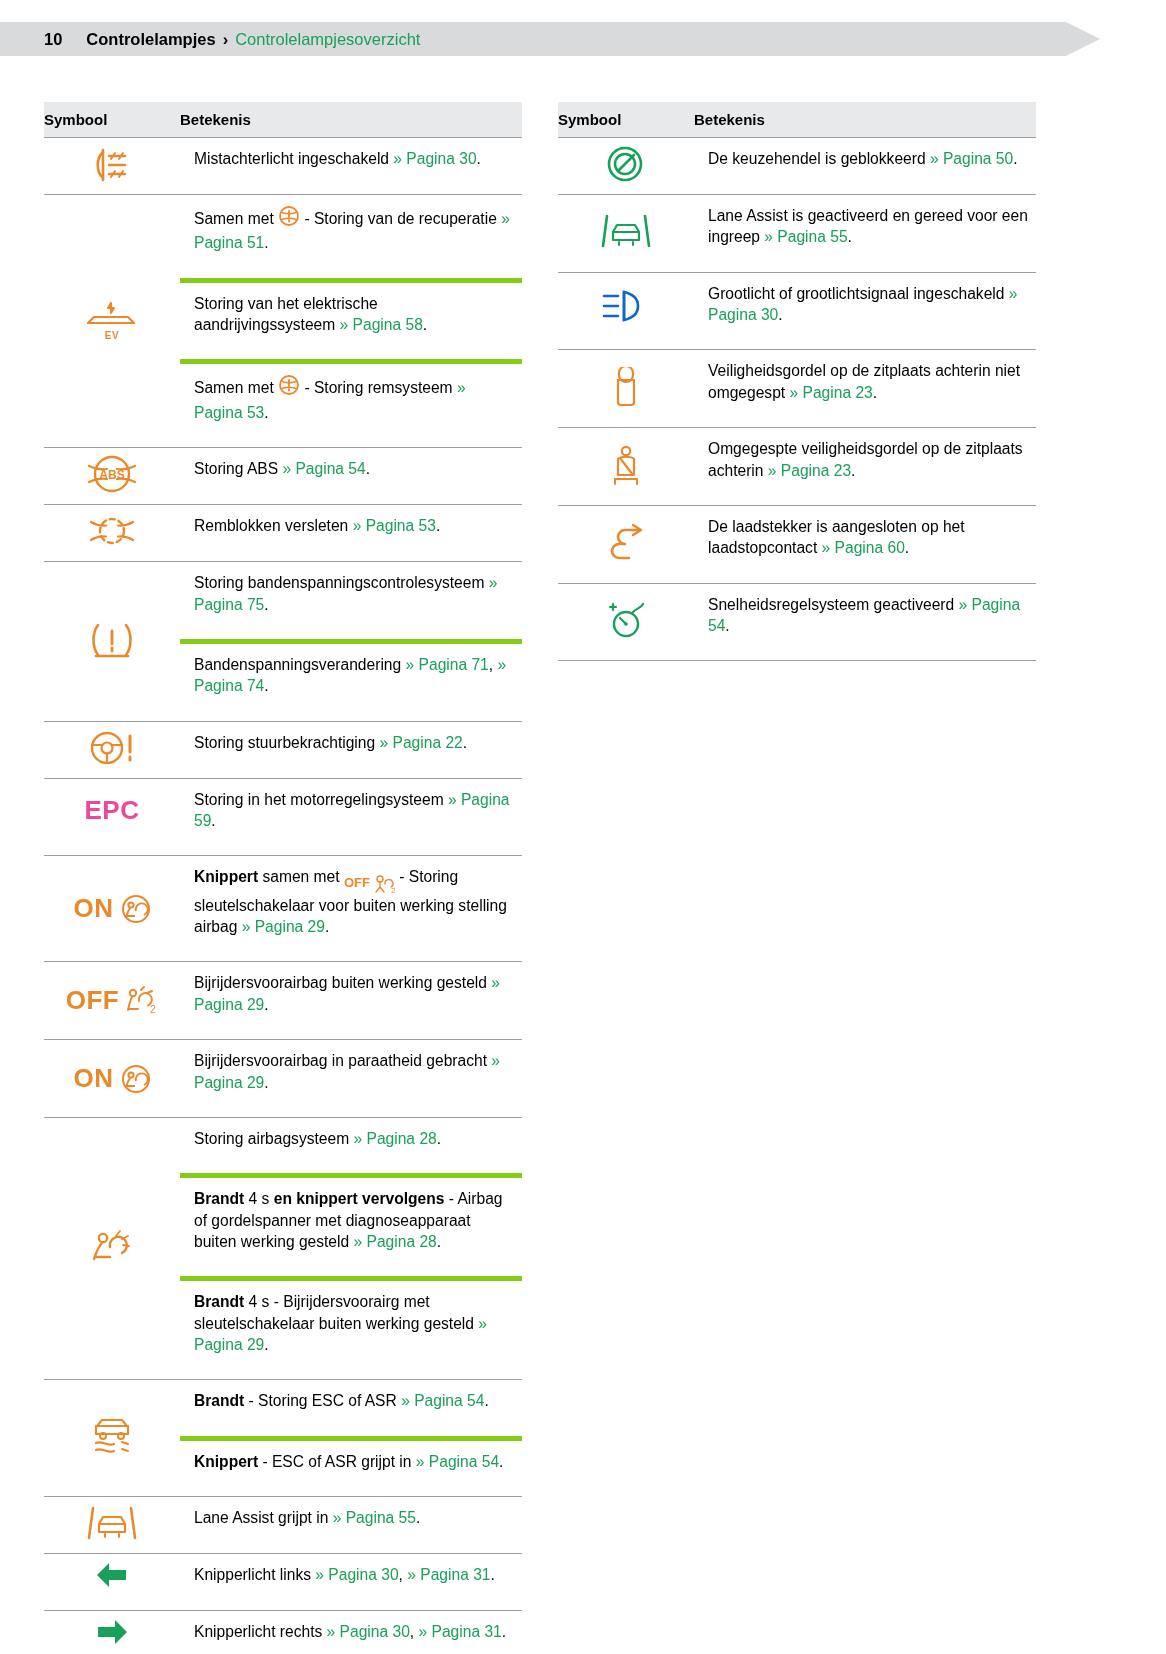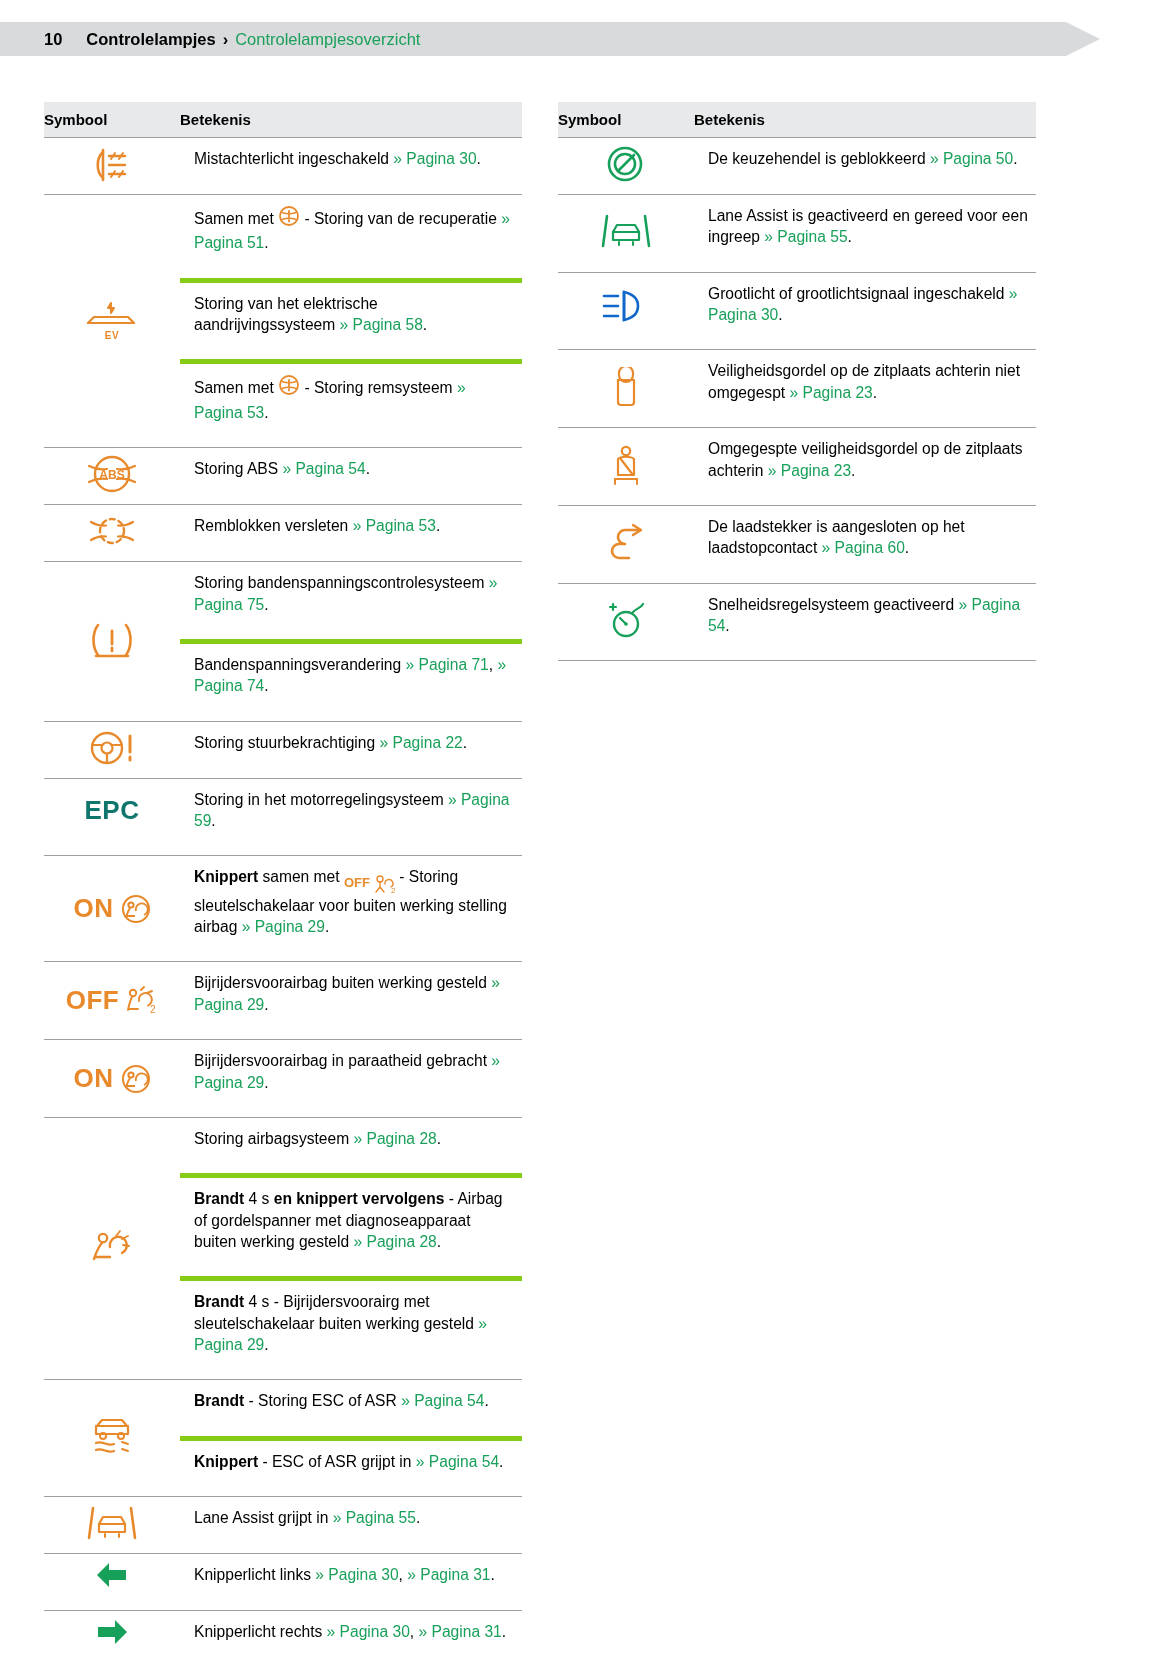--- a/index.html
+++ b/index.html
@@ -257,21 +257,21 @@
                     <path d="M5.5 17 h9 M25.5 17 h9 M20 25.5 v9.5" stroke-width="2.2"></path>
                     <path d="M43 8 v16 M43 29 v3" stroke-width="3"></path>
                   </svg>
                 </div>
               </td>
               <td class="mean-cell"><span>Storing stuurbekrachtiging </span><span class="ref">» Pagina 22</span><span>.</span></td>
             </tr>
             <tr class="grouprow lastsub">
               <td class="sym-cell" rowspan="1">
                 <div class="sym-wrap">
-                  <span class="txt-ico" style="color:#0f766e">EPC</span>
+                  <span class="txt-ico" style="color:#ec4899">EPC</span>
                 </div>
               </td>
               <td class="mean-cell"><span>Storing in het motorregelingsysteem </span><span class="ref">» Pagina 59</span><span>.</span></td>
             </tr>
             <tr class="grouprow lastsub">
               <td class="sym-cell" rowspan="1">
                 <div class="sym-wrap">
                   <span style="display:inline-flex;align-items:center;gap:7px;">
                     <span class="txt-ico" style="color:#e8892b">ON</span>
                     <svg width="30" height="30" viewBox="0 0 30 30" fill="none" stroke="#e8892b" stroke-width="2">

